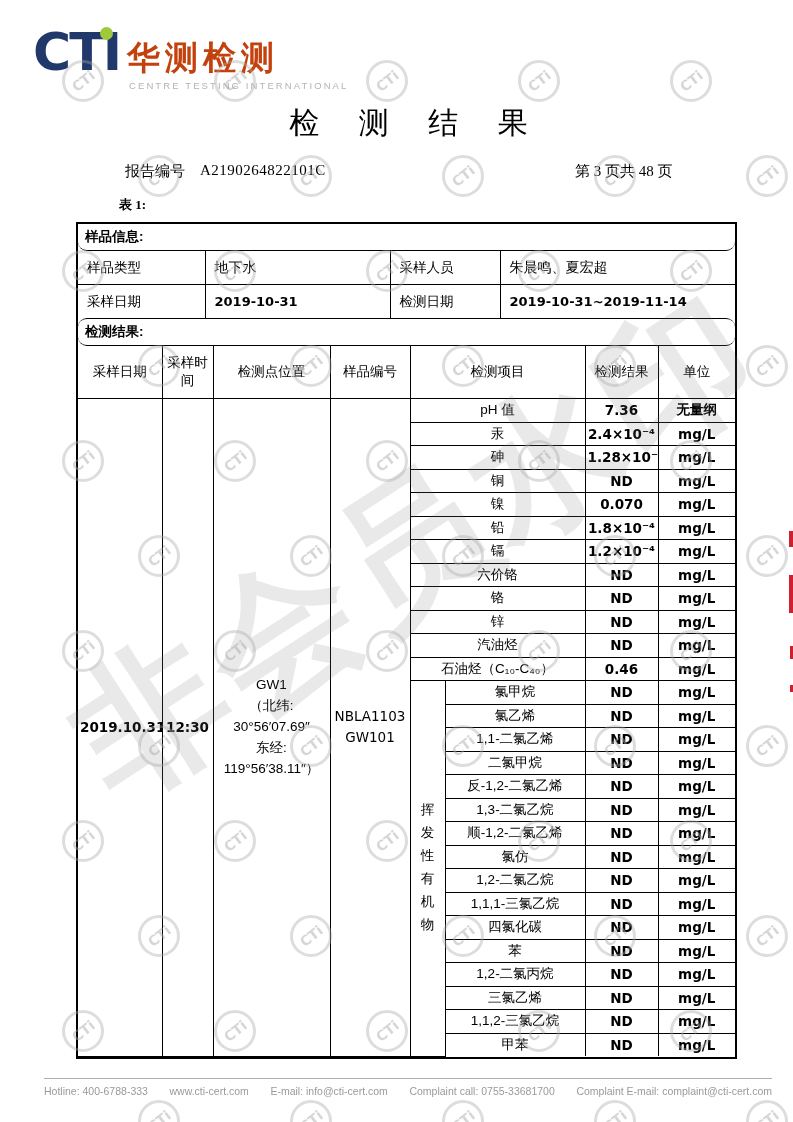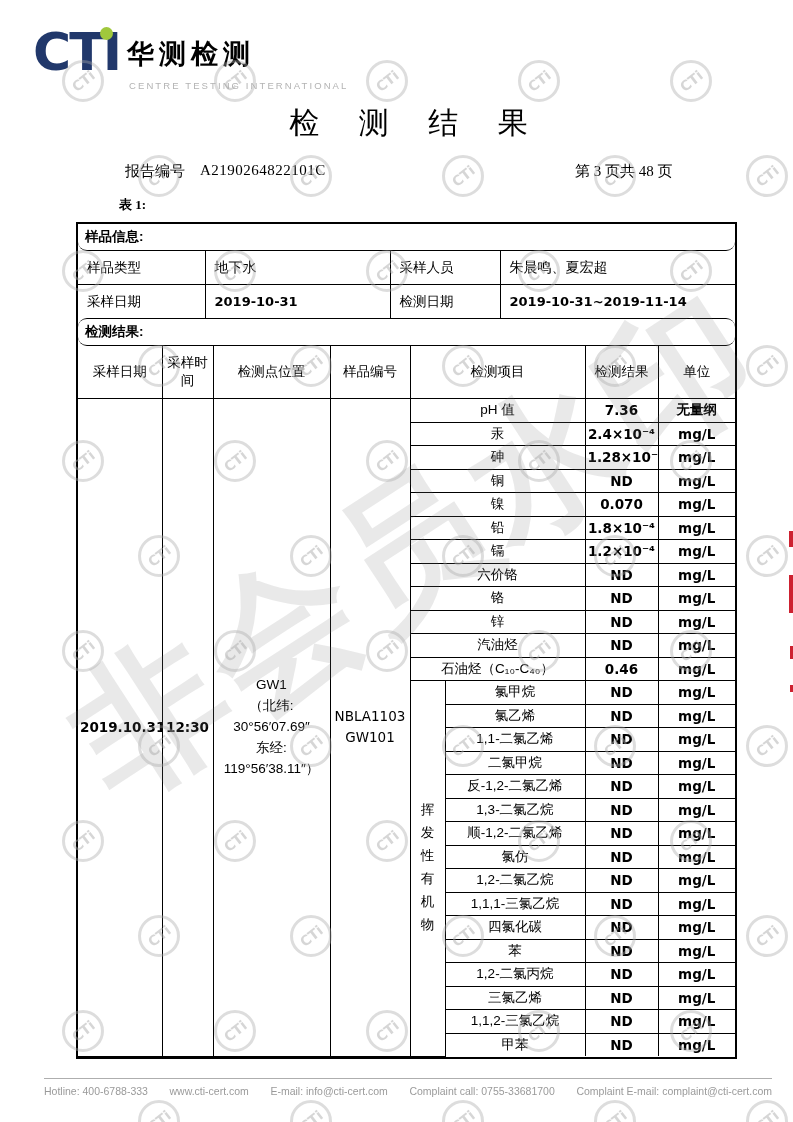--- a/index.html
+++ b/index.html
@@ -3,22 +3,22 @@
 <meta charset="utf-8">
 <style>
   html,body{margin:0;padding:0;background:#ffffff;}
   .page{position:relative;width:793px;height:1122px;background:#fff;overflow:hidden;
         font-family:"Liberation Sans","DejaVu Sans",sans-serif;color:#1a1a1a;padding-left:24px;}
 
   
   .logo-cti{position:absolute;left:33px;top:24px;font-family:"DejaVu Sans",sans-serif;
             font-weight:bold;font-size:52px;line-height:1.1;color:#21386b;letter-spacing:-2px;}
   .logo-dot{position:absolute;left:100px;top:27px;width:13px;height:13px;border-radius:50%;background:#a0c83c;}
-  .logo-cn{position:absolute;left:127px;top:38px;font-weight:bold;font-size:27px;
-           color:#000000;letter-spacing:5px;line-height:1.2;}
+  .logo-cn{position:absolute;left:127px;top:38px;font-weight:bold;font-size:33px;
+           color:#c2410c;letter-spacing:5px;line-height:1.2;}
   .logo-en{position:absolute;left:129px;top:80px;font-size:9.5px;color:#b3b3b3;letter-spacing:2.1px;}
 
   
   .doc-title{position:absolute;left:0;top:103px;width:100%;text-align:center;
              font-family:"Liberation Serif","DejaVu Serif",serif;font-size:30px;
              letter-spacing:16px;text-indent:16px;color:#000;}
   .report-line{position:absolute;left:0;top:162px;width:100%;height:22px;
                font-family:"Liberation Serif","DejaVu Serif",serif;font-size:15px;color:#000;}
   .report-label{position:absolute;left:125px;top:0;}
   .report-no{position:absolute;left:200px;top:0;letter-spacing:.5px;}

